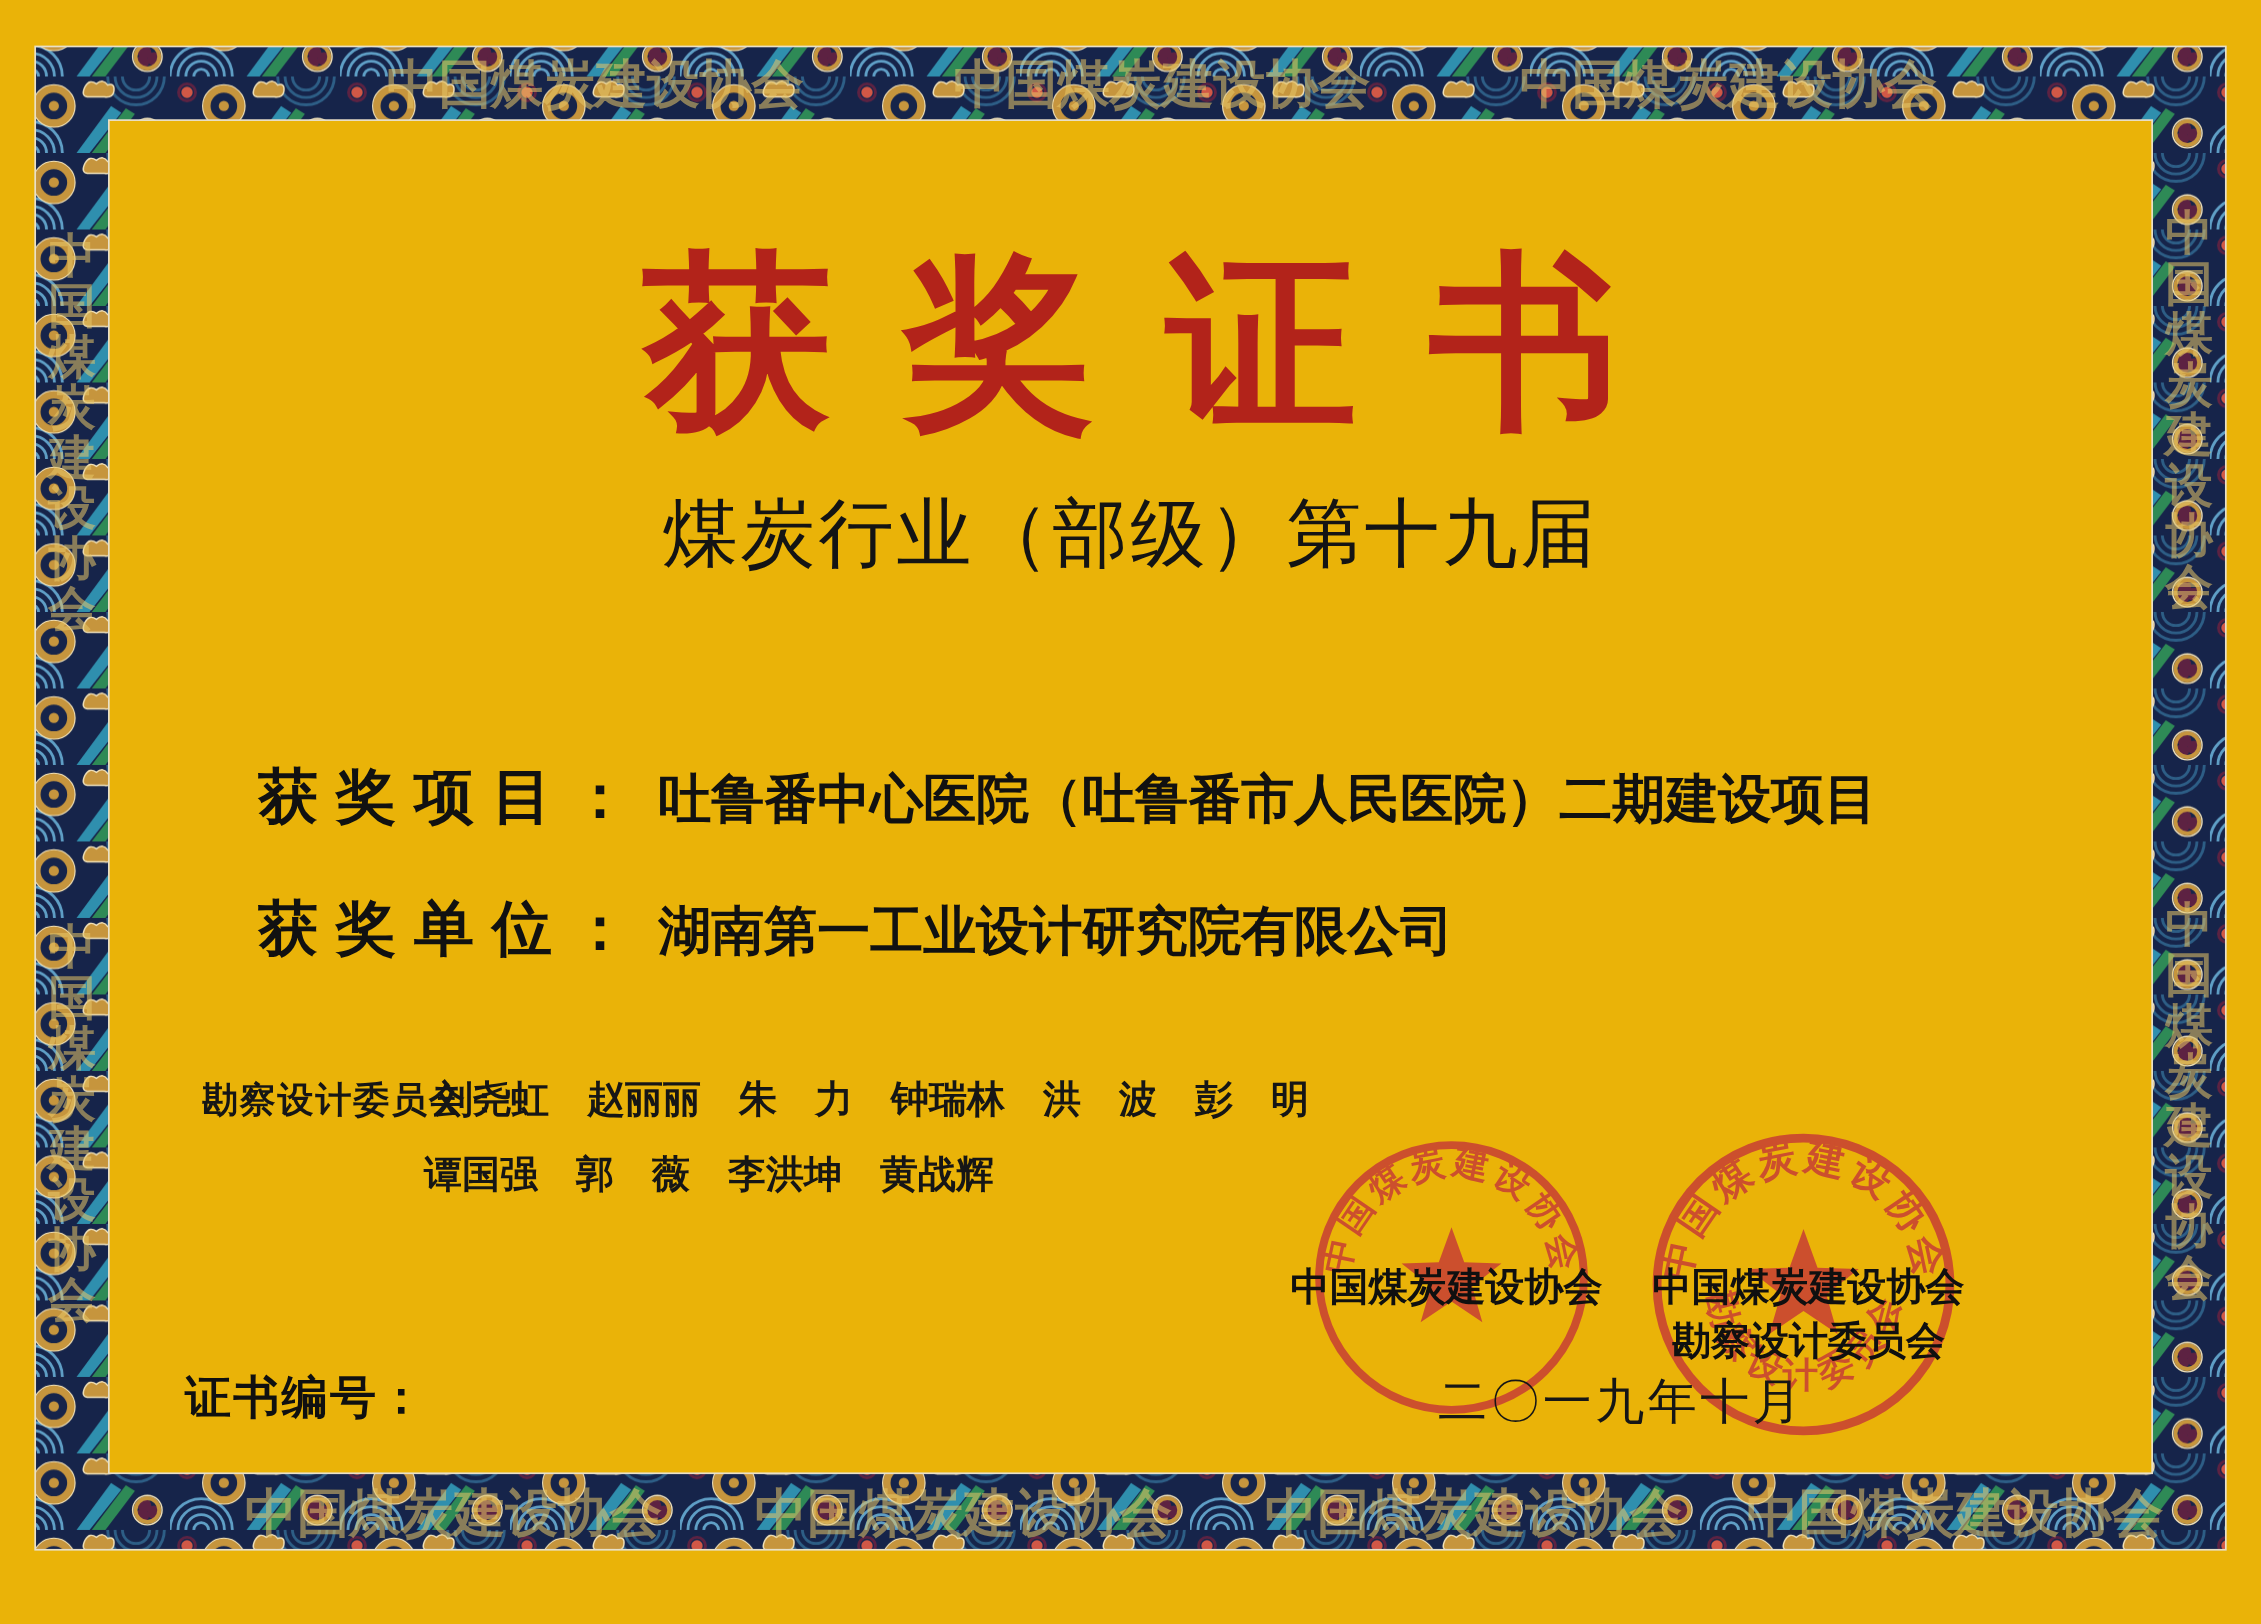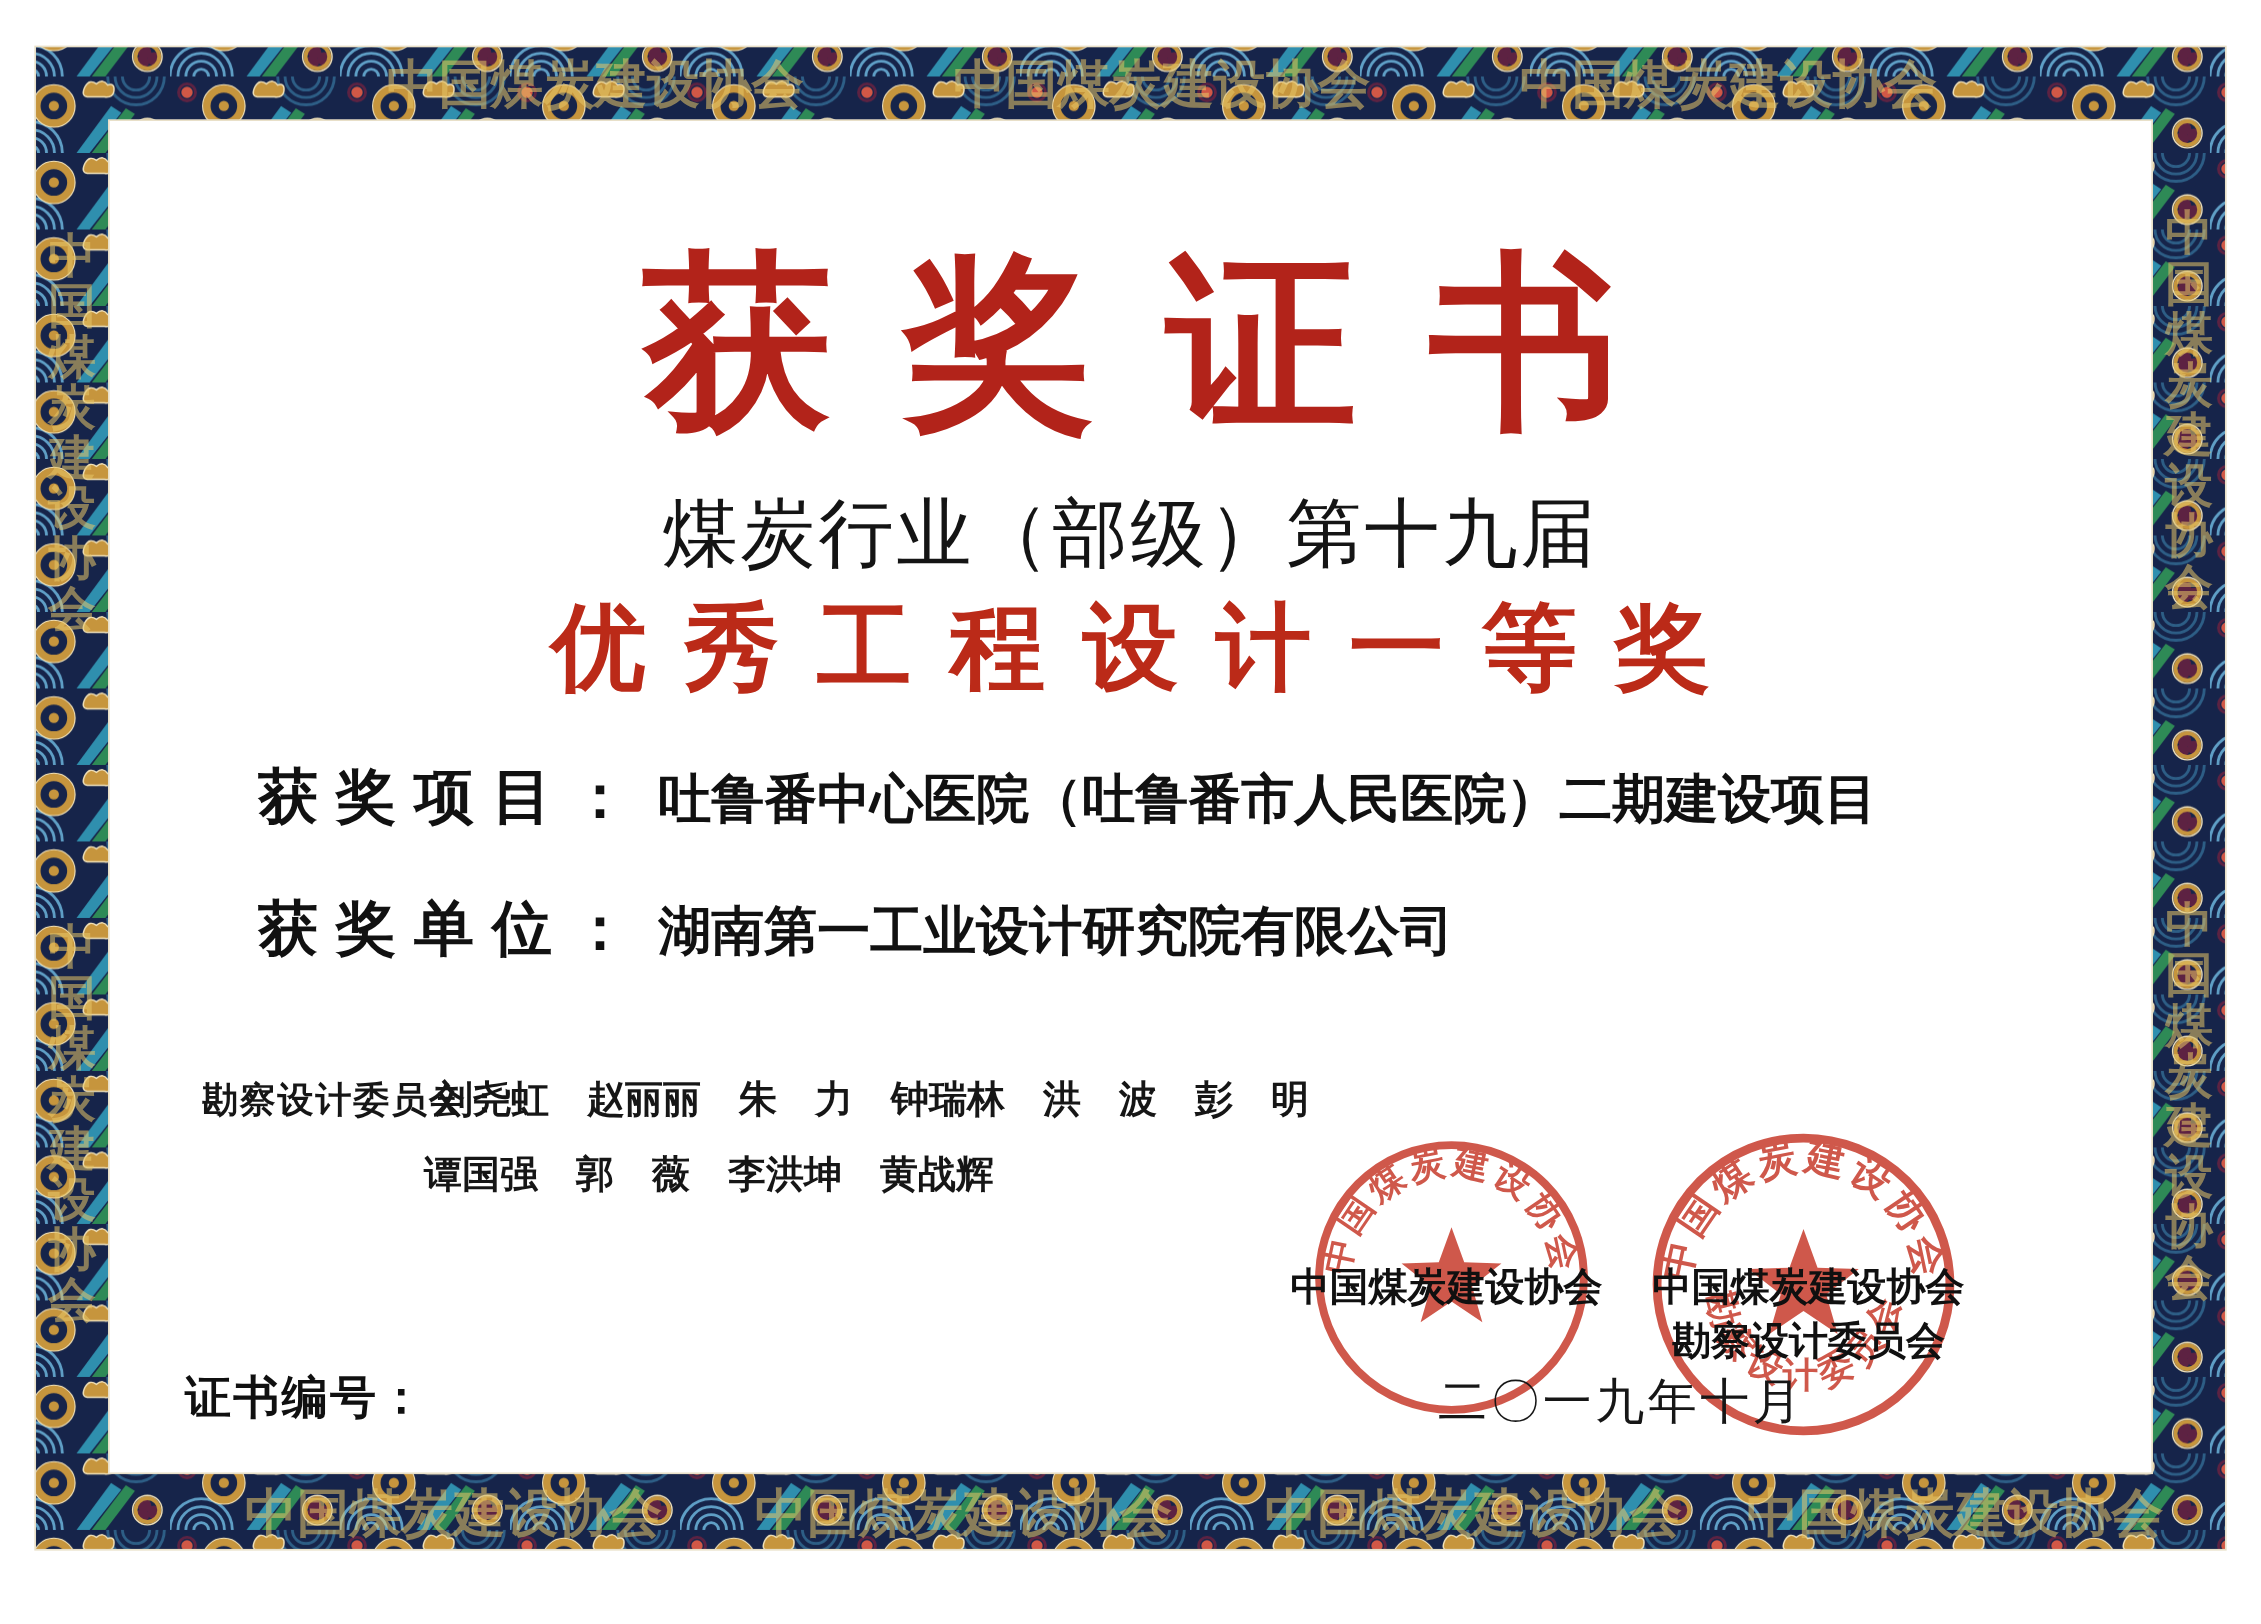--- a/index.html
+++ b/index.html
@@ -1,16 +1,16 @@
 <!DOCTYPE html>
 <html style="font-size:9px"><head>
 <meta charset="utf-8">
 <style>
   html,body{margin:0;padding:0;background:#e8e8e8;}
-  .page{position:relative;width:2261px;height:1624px;background:#ffffff;overflow:hidden;
+  .page{position:relative;width:2261px;height:1624px;background:#eab308;overflow:hidden;
         font-family:"DejaVu Serif", serif;}
   .abs{position:absolute;}
   .centered{left:0;width:2261px;text-align:center;white-space:nowrap;}
   .title{top:237px;font-size:190px;font-weight:700;letter-spacing:0.38em;text-indent:0.38em;
          line-height:1.1;color:#b2231a;}
   .session{top:492px;font-size:75px;font-weight:400;letter-spacing:0.04em;line-height:1.1;color:#141414;}
   .award{top:596px;font-size:95px;font-weight:700;letter-spacing:0.40em;text-indent:0.40em;
          line-height:1.08;color:#bb2a18;}
   .fieldrow{display:flex;align-items:baseline;white-space:nowrap;}
   .project-row{left:258px;top:762px;}
@@ -89,21 +89,20 @@
         <text x="127" y="480"><tspan x="127" dy="0">中</tspan><tspan x="127" dy="1.06em">国</tspan><tspan x="127" dy="1.06em">煤</tspan><tspan x="127" dy="1.06em">炭</tspan><tspan x="127" dy="1.06em">建</tspan><tspan x="127" dy="1.06em">设</tspan><tspan x="127" dy="1.06em">协</tspan><tspan x="127" dy="1.06em">会</tspan></text>
         <text x="127" y="1700"><tspan x="127" dy="0">中</tspan><tspan x="127" dy="1.06em">国</tspan><tspan x="127" dy="1.06em">煤</tspan><tspan x="127" dy="1.06em">炭</tspan><tspan x="127" dy="1.06em">建</tspan><tspan x="127" dy="1.06em">设</tspan><tspan x="127" dy="1.06em">协</tspan><tspan x="127" dy="1.06em">会</tspan></text>
         <text x="3863" y="440"><tspan x="3863" dy="0">中</tspan><tspan x="3863" dy="1.06em">国</tspan><tspan x="3863" dy="1.06em">煤</tspan><tspan x="3863" dy="1.06em">炭</tspan><tspan x="3863" dy="1.06em">建</tspan><tspan x="3863" dy="1.06em">设</tspan><tspan x="3863" dy="1.06em">协</tspan><tspan x="3863" dy="1.06em">会</tspan></text>
         <text x="3863" y="1660"><tspan x="3863" dy="0">中</tspan><tspan x="3863" dy="1.06em">国</tspan><tspan x="3863" dy="1.06em">煤</tspan><tspan x="3863" dy="1.06em">炭</tspan><tspan x="3863" dy="1.06em">建</tspan><tspan x="3863" dy="1.06em">设</tspan><tspan x="3863" dy="1.06em">协</tspan><tspan x="3863" dy="1.06em">会</tspan></text>
       </g>
     </g>
   </svg>
 
   <div class="abs centered title">获奖证书</div>
   <div class="abs centered session">煤炭行业（部级）第十九届</div>
-  <div class="abs centered award">优秀工程设计一等奖</div>
 
   <div class="abs fieldrow unit-row">
     <span class="flabel">获奖单位：</span>
     <span class="fvalue">湖南第一工业设计研究院有限公司</span>
   </div>
 
   <div class="abs fieldrow project-row">
     <span class="flabel">获奖项目：</span>
     <span class="fvalue">吐鲁番中心医院（吐鲁番市人民医院）二期建设项目</span>
   </div>

